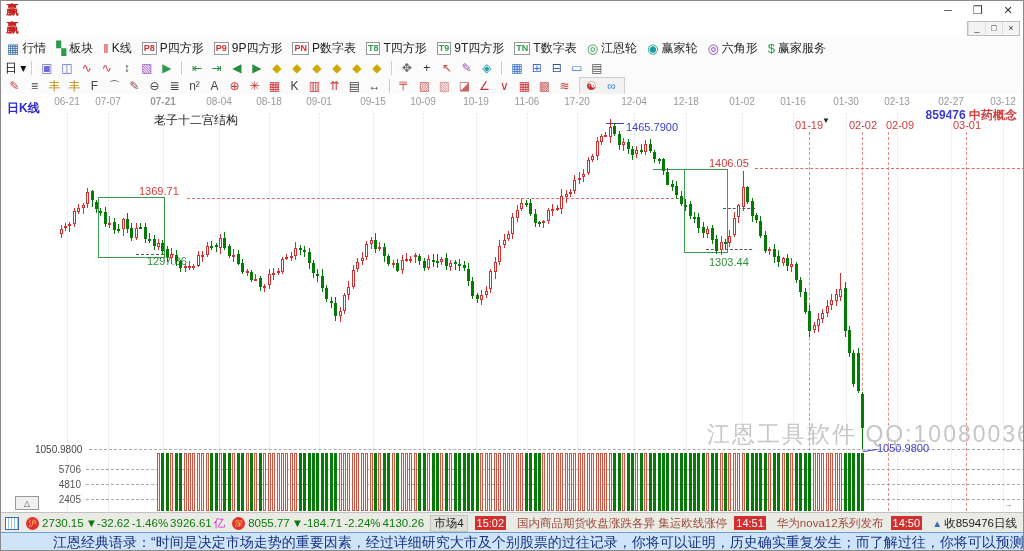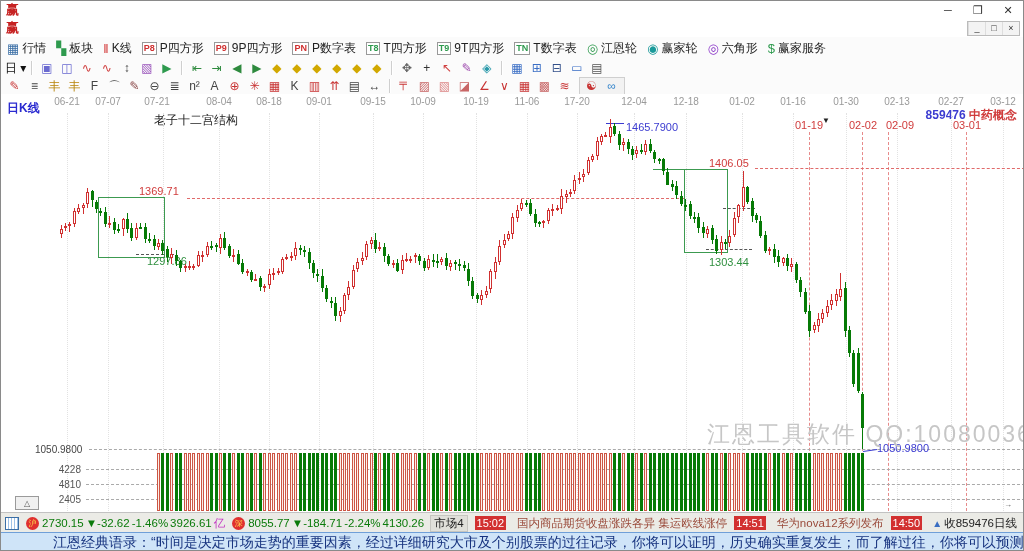--- a/index.html
+++ b/index.html
@@ -223,21 +223,21 @@
     <div class="abs" style="left:153px;top:18px;color:#222;font-size:12px;">老子十二宫结构</div>
     <div class="abs" style="right:6px;top:13px;font-size:12px;font-weight:bold;">
       <span class="blue">859476</span>
       <span class="redt">中药概念</span>
     </div>
     <div id="chart-layers">
         <div class="date-tick" style="left: 66px;">06-21</div>
         <div class="gridv" style="left: 66px;"></div>
         <div class="date-tick" style="left: 107px;">07-07</div>
         <div class="gridv" style="left: 107px;"></div>
-        <div class="date-tick" style="left: 156px;">07-21</div>
+        <div class="date-tick" style="left: 162px; font-weight: bold;">07-21</div>
         <div class="gridv" style="left: 162px;"></div>
         <div class="date-tick" style="left: 218px;">08-04</div>
         <div class="gridv" style="left: 218px;"></div>
         <div class="date-tick" style="left: 268px;">08-18</div>
         <div class="gridv" style="left: 268px;"></div>
         <div class="date-tick" style="left: 318px;">09-01</div>
         <div class="gridv" style="left: 318px;"></div>
         <div class="date-tick" style="left: 372px;">09-15</div>
         <div class="gridv" style="left: 372px;"></div>
         <div class="date-tick" style="left: 422px;">10-09</div>
@@ -287,21 +287,21 @@
         <div class="dash-gray" style="left: 85px; top: 405px; width: 939px;"></div>
         <div class="plbl blue" style="left: 625px; top: 27px;">1465.7900</div>
         <div class="abs" style="left: 605px; top: 29px; width: 18px; height: 0px; border-top: 1px solid rgb(59, 59, 208);"></div>
         <div class="plbl redt" style="left: 138px; top: 91px;">1369.71</div>
         <div class="plbl greent" style="left: 146px; top: 161px;">1297.86</div>
         <div class="plbl redt" style="left: 708px; top: 63px;">1406.05</div>
         <div class="plbl greent" style="left: 708px; top: 162px;">1303.44</div>
         <div class="plbl blue" style="left: 876px; top: 348px;">1050.9800</div>
         <div class="abs" style="left: 862px; top: 356px; width: 14px; height: 0px; border-top: 1px solid rgb(59, 59, 208); transform: rotate(-8deg);"></div>
         <div class="plbl" style="left: 34px; top: 350px; color: rgb(68, 68, 68); font-size: 10px;">1050.9800</div>
-        <div class="vol-lbl" style="left: 34px; top: 370px;">4228</div>
+        <div class="vol-lbl" style="left: 34px; top: 370px;">5706</div>
         <div class="vol-lbl" style="left: 34px; top: 385px;">4810</div>
         <div class="vol-lbl" style="left: 34px; top: 400px; text-align: right;">2405</div>
         <div class="wick" style="left: 60px; top: 131px; height: 13px; background: rgb(208, 48, 48);"></div>
         <div class="body" style="left: 59px; top: 135px; height: 5px; background: rgb(255, 255, 255); border: 1px solid rgb(208, 48, 48);"></div>
         <div class="wick" style="left: 64px; top: 129px; height: 8px; background: rgb(208, 48, 48);"></div>
         <div class="body" style="left: 63px; top: 132px; height: 1px; background: rgb(255, 255, 255); border: 1px solid rgb(208, 48, 48);"></div>
         <div class="wick" style="left: 68px; top: 128px; height: 10px; background: rgb(208, 48, 48);"></div>
         <div class="body" style="left: 67px; top: 130px; height: 2px; background: rgb(255, 255, 255); border: 1px solid rgb(208, 48, 48);"></div>
         <div class="wick" style="left: 73px; top: 114px; height: 19px; background: rgb(208, 48, 48);"></div>
         <div class="body" style="left: 72px; top: 117px; height: 13px; background: rgb(255, 255, 255); border: 1px solid rgb(208, 48, 48);"></div>

